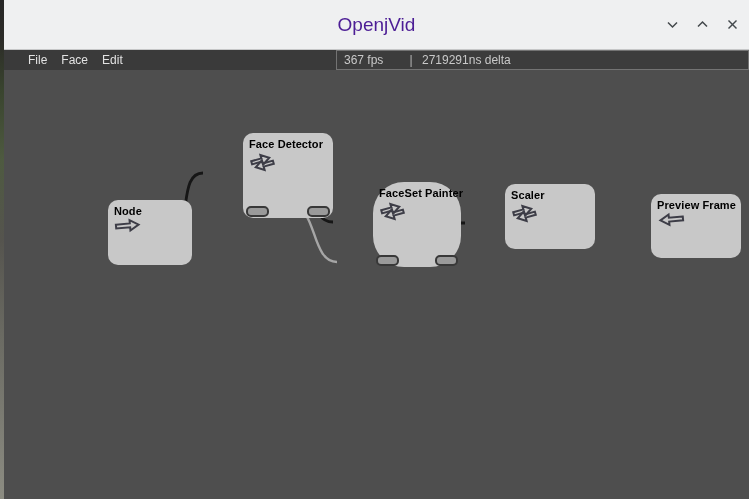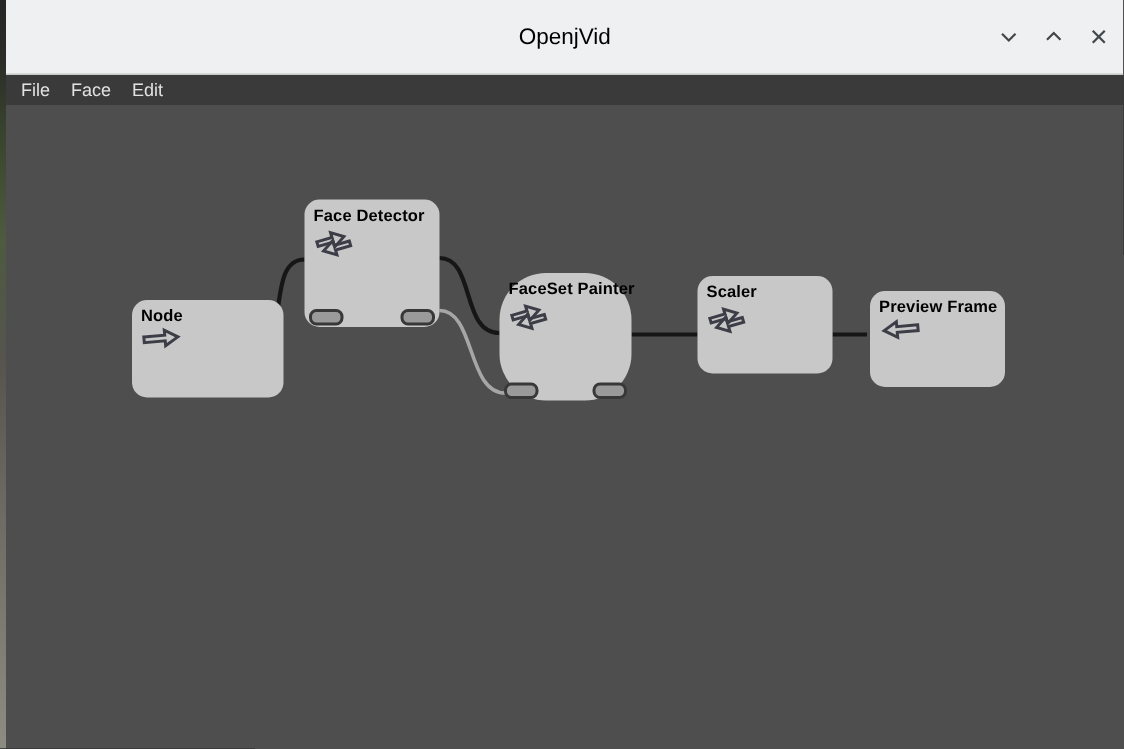--- a/index.html
+++ b/index.html
@@ -13,45 +13,46 @@
     position:absolute;left:0;top:0;width:4px;height:100%;
     background:linear-gradient(#262626 0%,#2c2c28 8%,#39442e 18%,#4e5a40 32%,#55544e 48%,#6b6b63 68%,#8c8c82 100%);
   }
   .window{position:absolute;left:4px;top:0;right:0;bottom:0;display:flex;flex-direction:column;}
 
   
   .titlebar{
     height:50px;box-sizing:border-box;background:#eff0f1;border-bottom:1px solid #c6c7c8;
     position:relative;display:flex;align-items:center;justify-content:center;flex:none;
   }
-  .title{font-size:15px;color:#000000;}
+  .title{font-size:19px;color:#4c1d95;}
   .win-controls{position:absolute;right:6px;top:0;height:100%;display:flex;align-items:center;gap:8px;}
   .win-btn{width:22px;height:22px;display:flex;align-items:center;justify-content:center;cursor:default;}
   .win-btn svg{stroke:#43484c;stroke-width:1.5;fill:none;}
 
   
   .menubar{
     height:20px;flex:none;background:#3a3a3a;display:flex;align-items:center;
-    position:relative;font-size:12px;color:#e2e2e2;padding-left:3px;box-sizing:border-box;
+    position:relative;font-size:12px;color:#e2e2e2;padding-left:17px;box-sizing:border-box;
   }
   .menu-item{padding:0 7px;line-height:20px;}
   .status-panel{
     position:absolute;left:332px;top:0;bottom:0;right:0;box-sizing:border-box;
     background:#3c3c3c;border:1px solid #737373;
     display:flex;align-items:center;font-size:12px;color:#c9c9c9;padding-left:7px;
   }
   .status-fps{width:56px;}
   .status-sep{width:22px;text-align:center;color:#b4b4b4;}
 
   
   .canvas{position:relative;flex:1;background:#4e4e4e;}
   .connections{position:absolute;left:0;top:0;width:100%;height:100%;}
   .node{
     position:absolute;background:#c8c8c8;border-radius:10px;color:#000;
     box-sizing:border-box;
+    margin-left:40px;
   }
   .node-label{
     display:block;font-size:11px;font-weight:700;padding:5px 2px 0 6px;
     white-space:nowrap;letter-spacing:0.1px;color:#000;
   }
   .node-icon-wrap{display:block;margin:1px 0 0 6px;line-height:0;}
   .port{
     position:absolute;width:23px;height:11px;background:#9a9a9a;
     border:2px solid #383838;border-radius:5px;box-sizing:border-box;bottom:1px;
   }
@@ -87,31 +88,36 @@
         </span>
       </div>
     </div>
 
     <div class="menubar">
       <span style="display:flex;">
           <span class="menu-item">File</span>
           <span class="menu-item">Face</span>
           <span class="menu-item">Edit</span>
         </span>
+      <div class="status-panel">
+        <span class="status-fps">367 fps</span>
+        <span class="status-sep">|</span>
+        <span class="status-delta">2719291ns delta</span>
+      </div>
     </div>
 
     <div class="canvas">
       <svg class="connections">
           <path d="M166 161 C190 161 173 103 199 103" stroke="#161616" stroke-width="2.8" fill="none"></path>
           <path d="M289 102 C313 102 303 152 329 152" stroke="#161616" stroke-width="2.8" fill="none"></path>
           <path d="M289 137 C313 137 307 192 333 192" stroke="#a6a6a6" stroke-width="2.4" fill="none"></path>
           <path d="M417 153 L461 153" stroke="#161616" stroke-width="2.8" fill="none"></path>
           <path d="M551 153 L574 153" stroke="#161616" stroke-width="2.8" fill="none"></path>
         </svg>
-    <div class="node" style="left: 84px; top: 130px; width: 101px; height: 65px;">
+    <div class="node" style="left: 64px; top: 130px; width: 84px; height: 65px;">
           <span class="node-label">Node</span>
           <span class="node-icon-wrap"><svg width="28" height="15" viewBox="0 0 28 15">
               <g fill="none" stroke="#3d3d47" stroke-width="2" transform="rotate(-5 14 7.5)">
                 <path d="M2 5.6 h14 v-3.3 l8.6 5.2 -8.6 5.2 v-3.3 h-14 z"></path>
               </g>
             </svg></span>
         </div>
         <div class="node" style="left: 199px; top: 63px; width: 90px; height: 85px;">
           <span class="node-label">Face Detector</span>
           <span class="node-icon-wrap"><svg width="27" height="23" viewBox="0 0 27 23">
@@ -136,21 +142,21 @@
         </div>
         <div class="node" style="left: 461px; top: 114px; width: 90px; height: 65px;">
           <span class="node-label">Scaler</span>
           <span class="node-icon-wrap"><svg width="27" height="23" viewBox="0 0 27 23">
               <g fill="none" stroke="#3d3d47" stroke-width="2" transform="rotate(-16 13.5 11.5)">
                 <path d="M3 7.2 h10.5 v-3.4 l7.8 5 -7.8 5 v-3.4 h-10.5 z"></path>
                 <path d="M24 12.6 h-10.5 v-3.4 l-7.8 5 7.8 5 v-3.4 h10.5 z"></path>
               </g>
             </svg></span>
         </div>
-        <div class="node" style="left: 576px; top: 124px; width: 90px; height: 64px;">
+        <div class="node" style="left: 607px; top: 124px; width: 90px; height: 64px;">
           <span class="node-label">Preview Frame</span>
           <span class="node-icon-wrap"><svg width="28" height="15" viewBox="0 0 28 15">
               <g fill="none" stroke="#3d3d47" stroke-width="2" transform="rotate(-5 14 7.5)">
                 <path d="M26 5.6 h-14 v-3.3 l-8.6 5.2 8.6 5.2 v-3.3 h14 z"></path>
               </g>
             </svg></span>
         </div>
       </div>
 
   </div>

